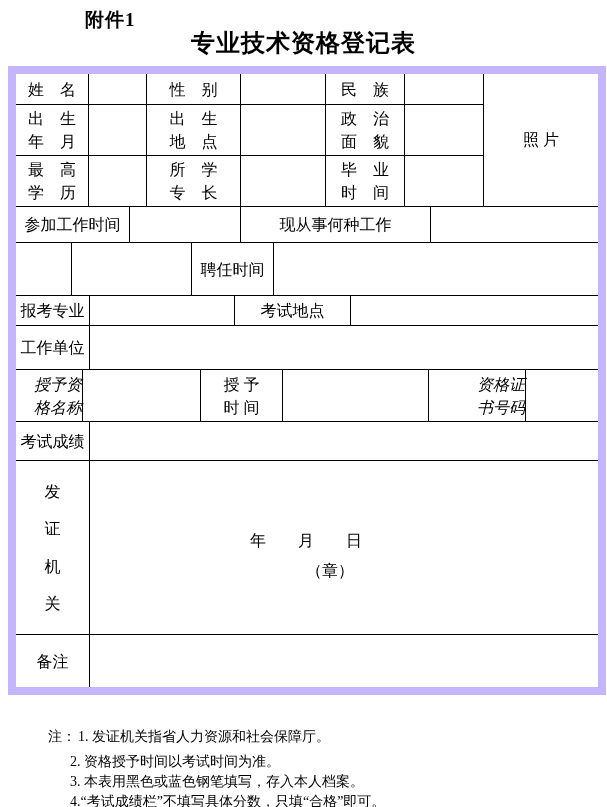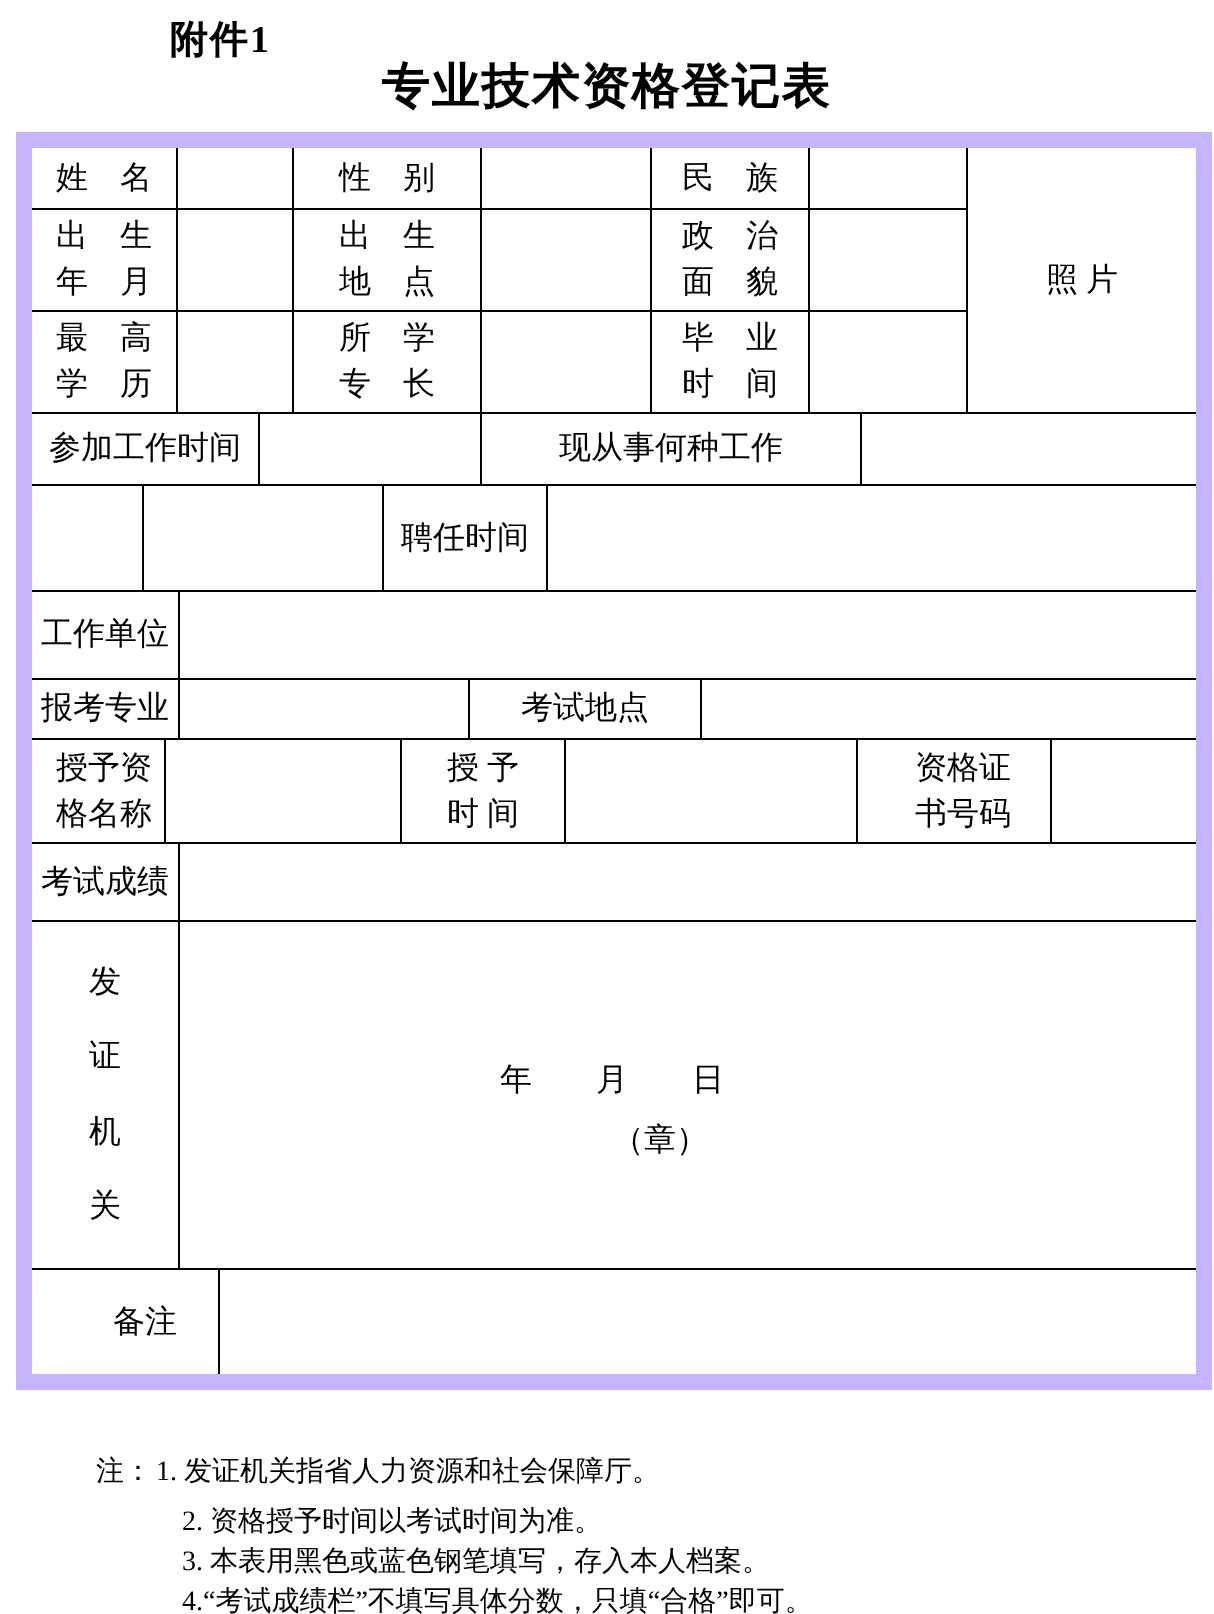--- a/index.html
+++ b/index.html
@@ -4,38 +4,38 @@
 <style>
   html,body{margin:0;padding:0;background:#fff;}
   .page{position:relative;width:607px;height:807px;background:#ffffff;color:#000;
         font-family:"Liberation Serif","DejaVu Serif",serif;overflow:hidden;}
   .attachment{position:absolute;left:85px;top:7px;font-size:19px;font-weight:bold;letter-spacing:1px;}
   .title{position:absolute;left:0;top:27px;width:100%;margin:0;text-align:center;
          font-size:24px;font-weight:bold;letter-spacing:1px;}
   .tbl{position:absolute;left:8px;top:66px;width:598px;height:629px;
        border:8px solid #c4b5fd;box-sizing:border-box;display:flex;flex-direction:column;font-size:16px;}
   .row{display:flex;border-bottom:1px solid #000;box-sizing:border-box;flex-shrink:0;}
-  .row.last{border-bottom:none;flex:1;padding-left:20px;}
+  .row.last{border-bottom:none;flex:1;}
   .cell{border-right:1px solid #000;box-sizing:border-box;display:flex;flex-direction:column;
         align-items:center;justify-content:center;text-align:center;line-height:23px;flex-shrink:0;}
   .cell.grow{flex:1;border-right:none;}
   .rgroup{display:flex;border-bottom:1px solid #000;box-sizing:border-box;height:133px;flex-shrink:0;}
   .lgroup{width:468px;display:flex;flex-direction:column;box-sizing:border-box;}
   .lgroup .row{box-sizing:border-box;}
   .lgroup .row:last-child{border-bottom:none;flex:1;}
   .photo{flex:1;display:flex;align-items:center;justify-content:center;box-sizing:border-box;}
-  .leftpad{align-items:center;text-align:left;padding-left:6px;}
+  .leftpad{align-items:flex-end;text-align:left;padding-left:6px;font-style:italic;}
   .vert{justify-content:space-around;padding:12px 0;}
   .issuecell{position:relative;}
   .dateline{position:absolute;left:160px;top:68px;font-size:16px;}
   .sealline{position:absolute;left:216px;top:98px;font-size:16px;}
   .notes{position:absolute;left:48px;top:727px;font-size:14px;}
   .nline{line-height:20px;white-space:nowrap;}
   .nline.first{margin-bottom:5px;}
-  .indent{margin-left:43px;}
+  .indent{margin-left:22px;}
   .nprefix{margin-right:2px;}
 </style>
 </head>
 <body>
 
 <div class="page">
 
   <div class="attachment">附件1</div>
   <h1 class="title">专业技术资格登记表</h1>
 
@@ -96,29 +96,29 @@
       <div class="cell grow"></div>
     </div>
 
     <div class="row" style="height:53px">
       <div class="cell" style="width:56px"></div>
       <div class="cell" style="width:120px"></div>
       <div class="cell" style="width:82px">聘任时间</div>
       <div class="cell grow"></div>
     </div>
 
-    <div class="row" style="height:44px">
-      <div class="cell" style="width:74px">工作单位</div>
-      <div class="cell grow"></div>
-    </div>
-
     <div class="row" style="height:30px">
       <div class="cell" style="width:74px">报考专业</div>
       <div class="cell" style="width:145px"></div>
       <div class="cell" style="width:116px">考试地点</div>
+      <div class="cell grow"></div>
+    </div>
+
+    <div class="row" style="height:44px">
+      <div class="cell" style="width:74px">工作单位</div>
       <div class="cell grow"></div>
     </div>
 
     <div class="row" style="height:52px">
       <div class="cell leftpad" style="width:67px">
         <span>授予资</span>
         <span>格名称</span>
       </div>
       <div class="cell" style="width:118px"></div>
       <div class="cell" style="width:82px">

